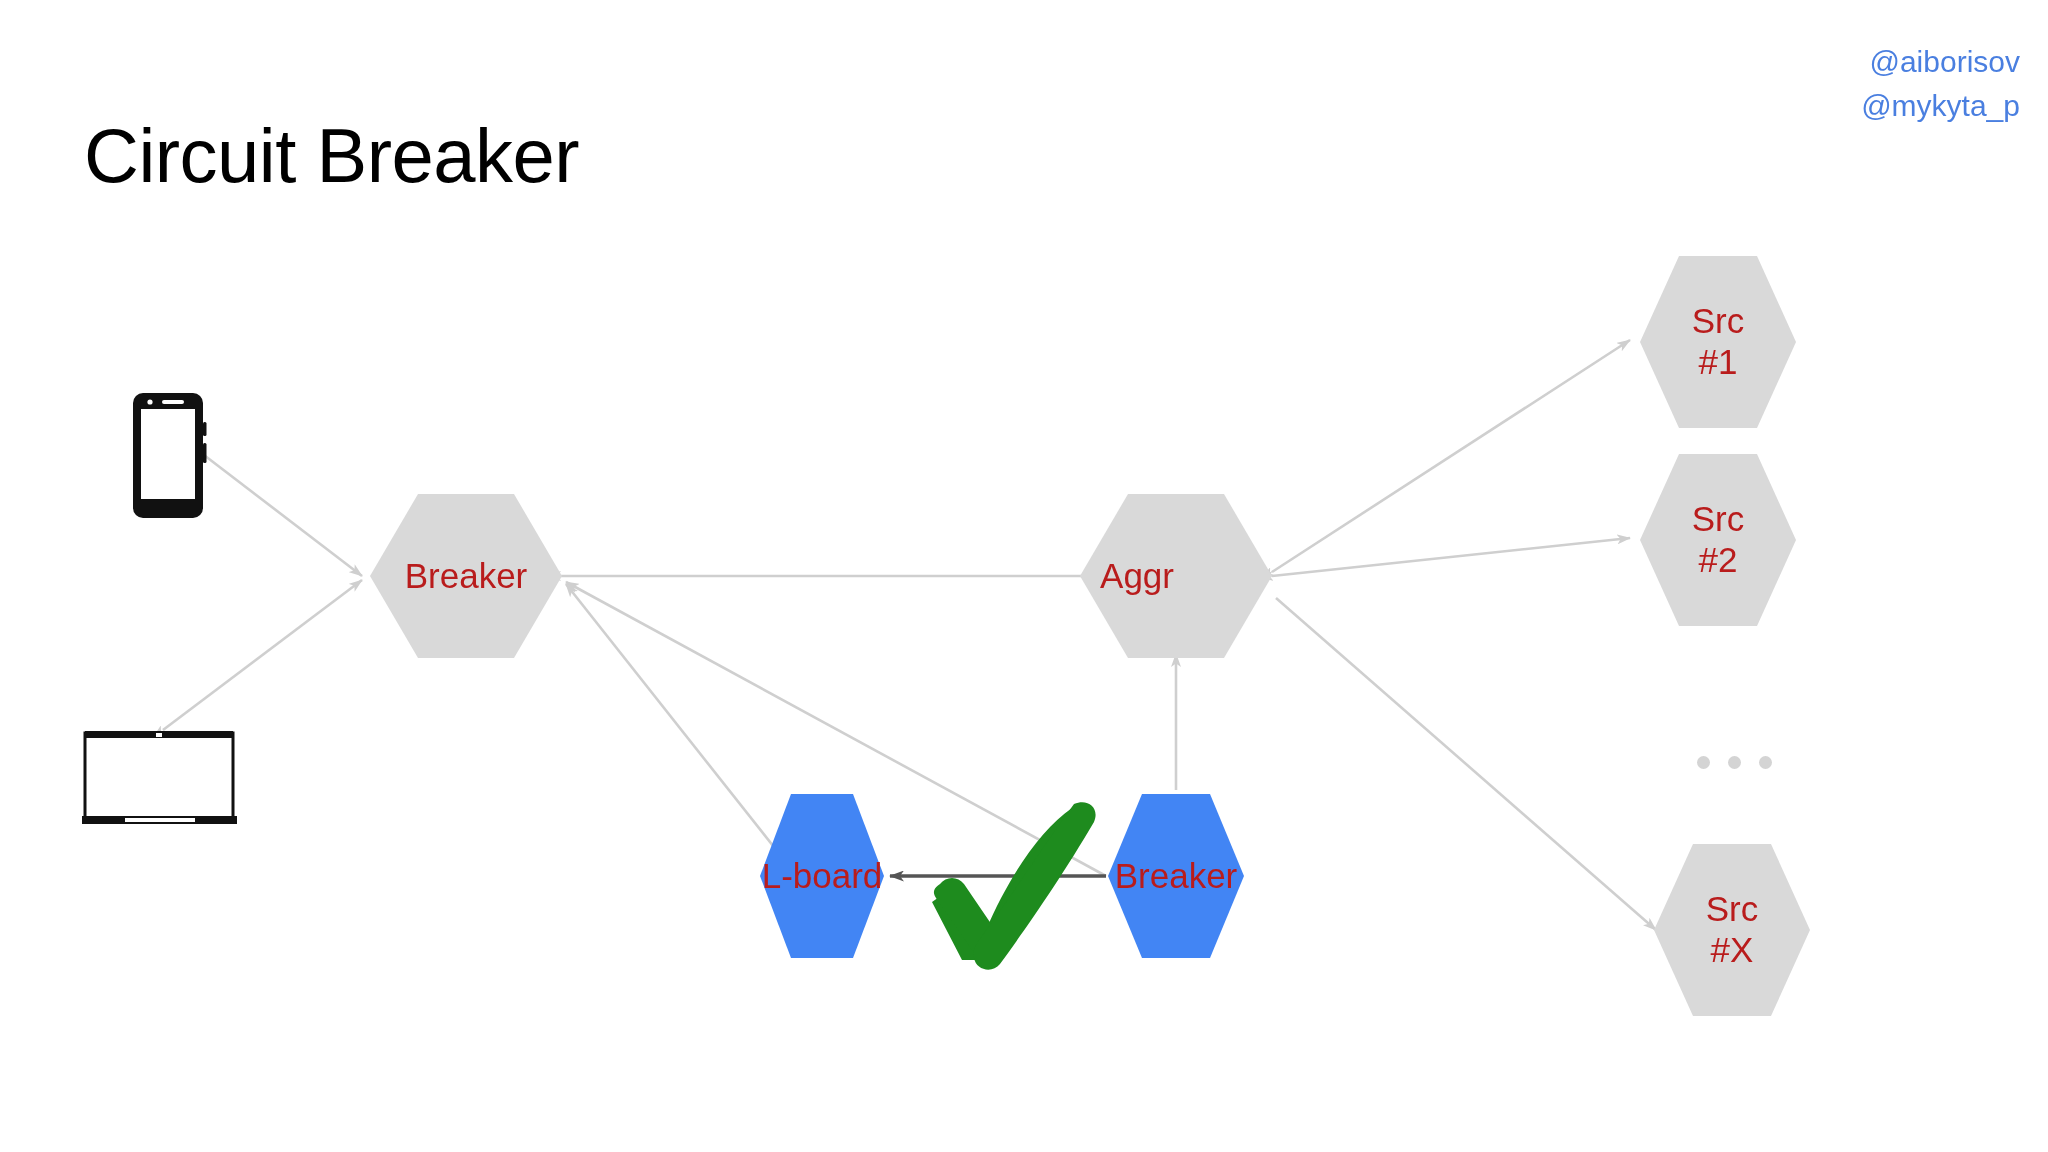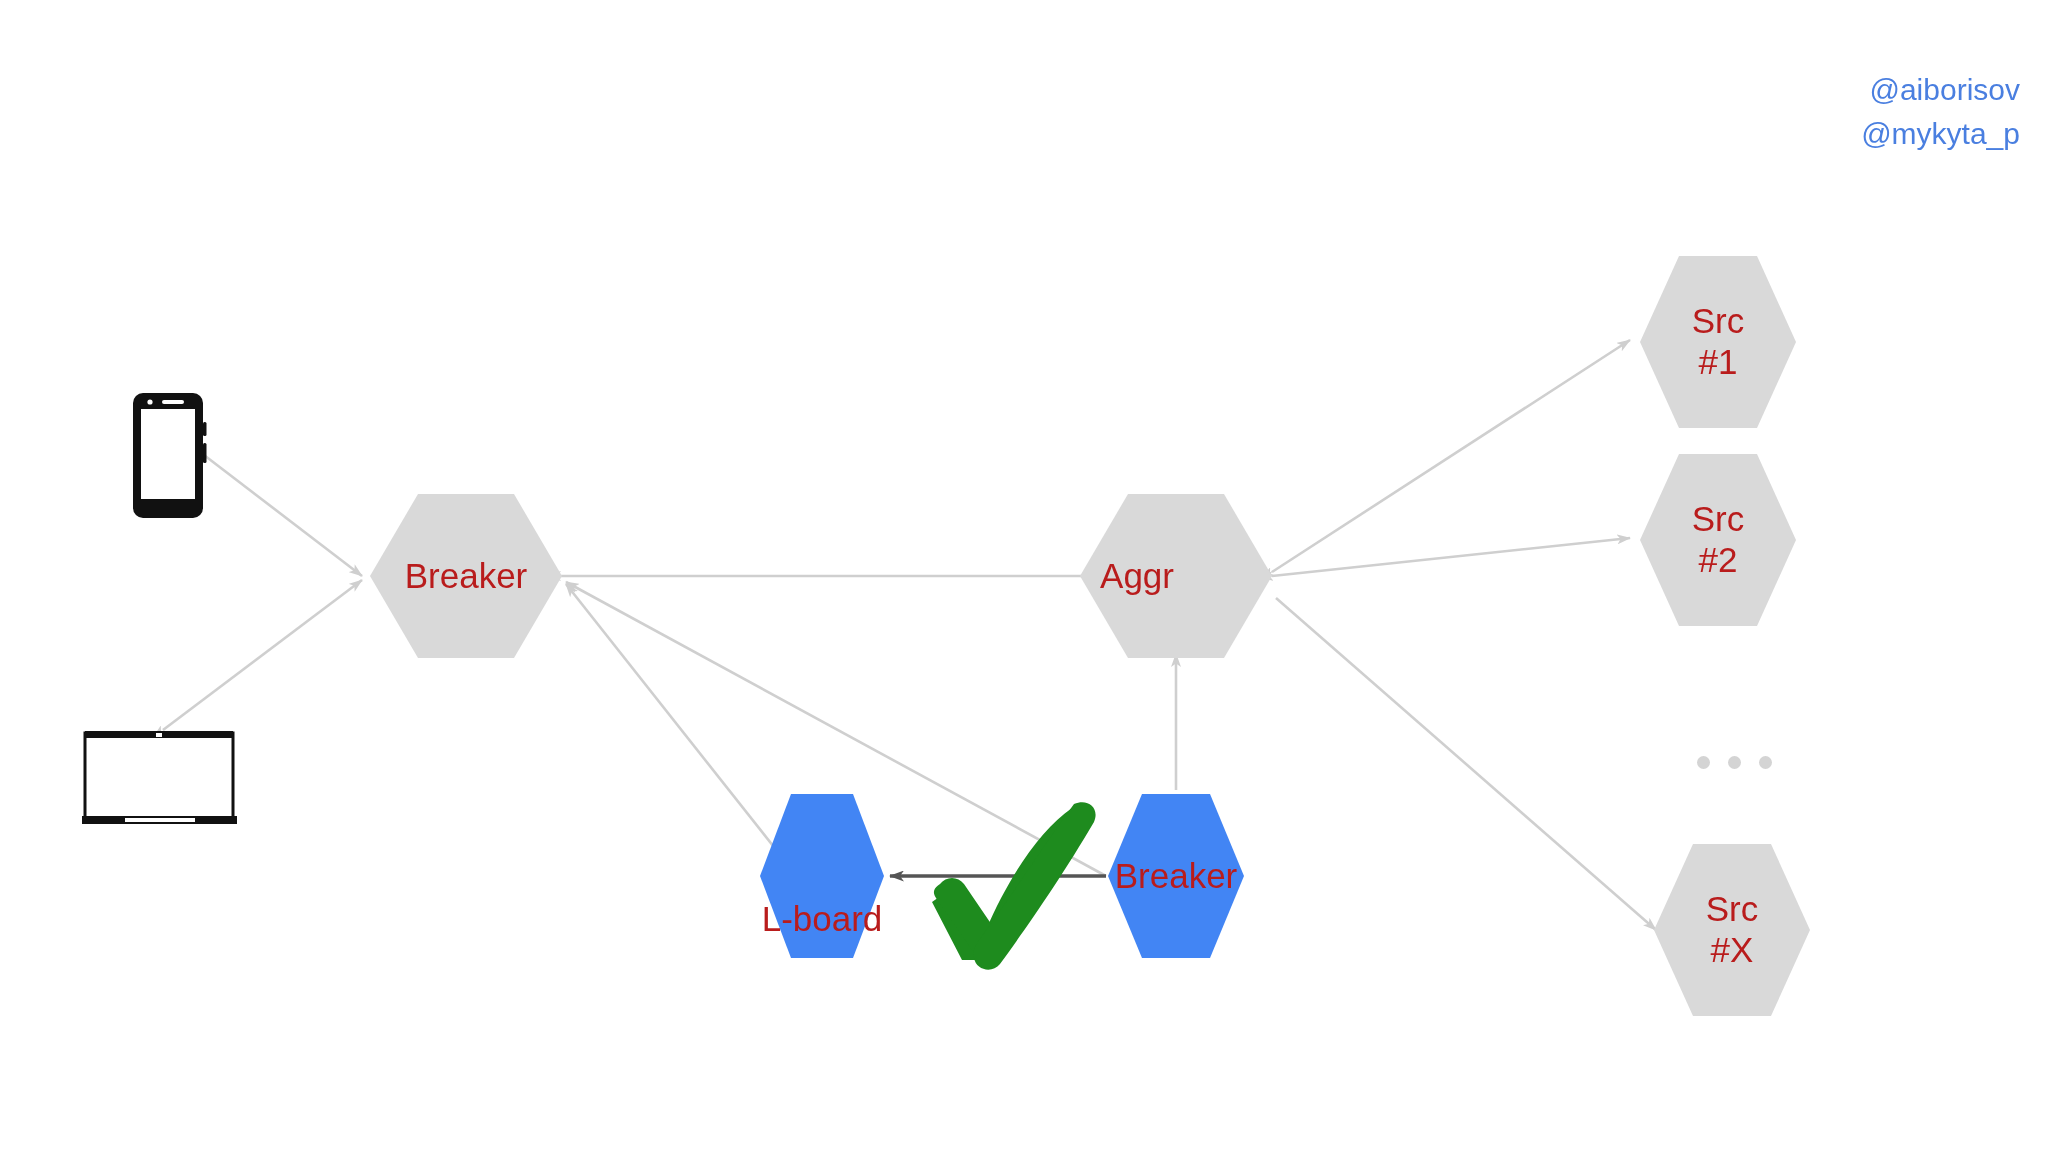--- a/index.html
+++ b/index.html
@@ -32,21 +32,20 @@
   }
   
   #handles {
     position: absolute;
     right: 28px;
     top: 40px;
     text-align: right;
     color: #4a7fe0;
     font-size: 30px;
     line-height: 1.45;
-    margin-top: 28px;
   }
   #handles div { white-space: nowrap; }
 
   
   #diagram-svg {
     position: absolute;
     left: 0;
     top: 0;
     width: 2048px;
     height: 1152px;
@@ -80,20 +79,21 @@
     height: 13px;
     border-radius: 50%;
     background: #d4d4d4;
   }
 </style>
 </head>
 <body>
 
 <div id="slide">
 
+  <div id="page-title">Circuit Breaker</div>
 
   <div id="handles">
     <div>@aiborisov</div>
     <div>@mykyta_p</div>
   </div>
 
   <svg id="diagram-svg" viewBox="0 0 2048 1152">
     <defs>
       <marker id="ah-light" markerWidth="14" markerHeight="10" refX="13" refY="5" orient="auto" markerUnits="userSpaceOnUse">
         <path d="M0,0 L14,5 L0,10 L3.5,5 Z" fill="#cfcfcf"></path>
@@ -191,21 +191,21 @@
                  C 972 950 976 944 982 936
                  C 1010 898 1046 842 1074 804 Z" fill="#1e8b1e"></path>
       </g>
     </g>
   </svg>
 
   <div class="hex-label" style="left:366px; top:555px; width:200px;">Breaker</div>
 
   <div class="hex-label" style="left:1037px; top:555px; width:200px;">Aggr</div>
 
-  <div class="hex-label" style="left:722px; top:855px; width:200px;margin-top:43px;">L-board</div>
+  <div class="hex-label" style="left:722px; top:855px; width:200px;">L-board</div>
 
   <div class="hex-label" style="left:1076px; top:855px; width:200px;">Breaker</div>
 
   <div class="hex-label two-line" style="left:1618px; top:300px; width:200px;">Src
 #1</div>
 
   <div class="hex-label two-line" style="left:1618px; top:498px; width:200px;">Src
 #2</div>
 
   <div class="hex-label two-line" style="left:1632px; top:888px; width:200px;">Src

